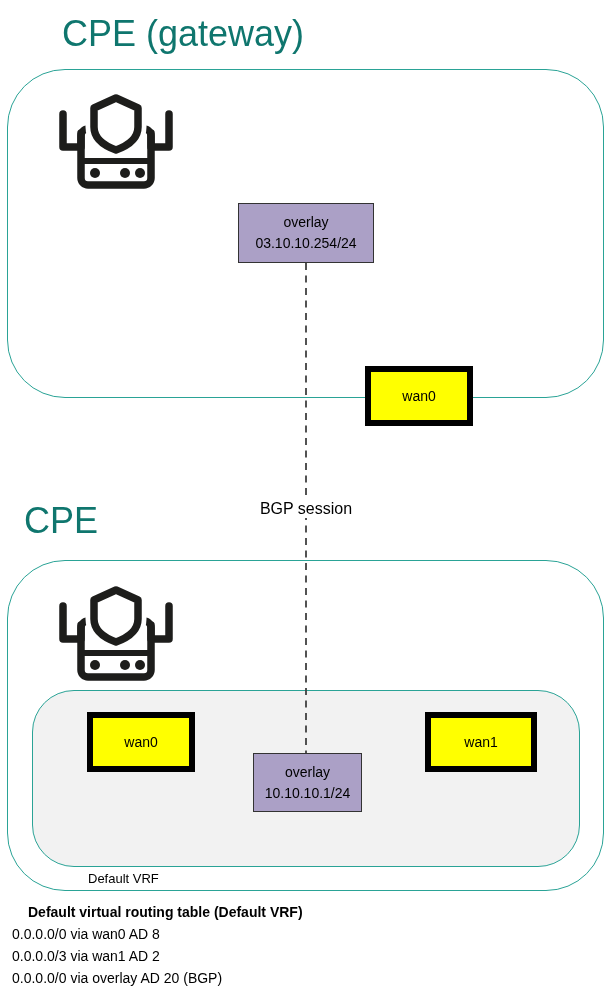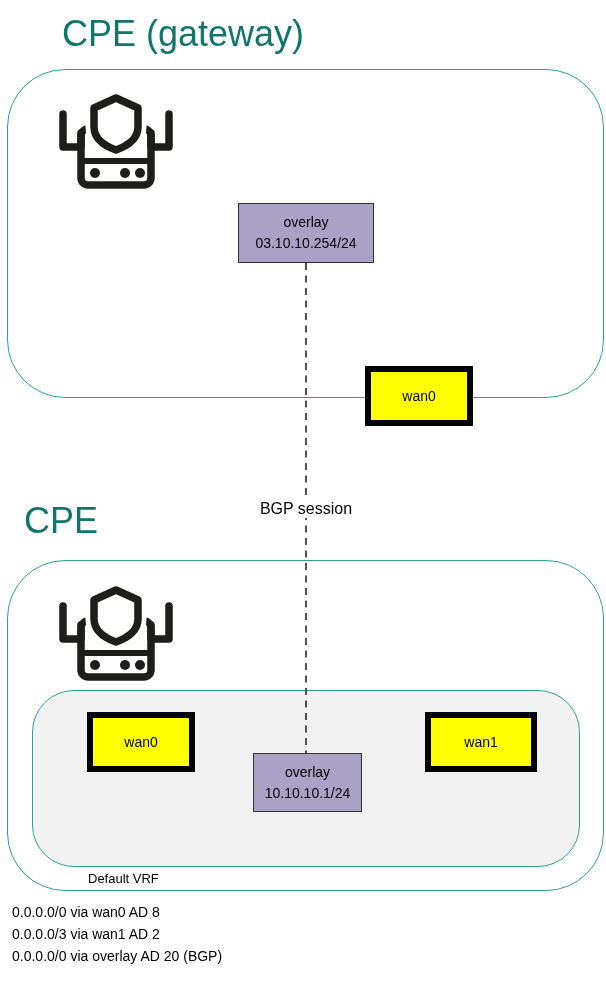--- a/index.html
+++ b/index.html
@@ -150,18 +150,19 @@
     <span>overlay</span>
     <span>10.10.10.1/24</span>
   </div>
   <div class="node yellow" style="left:425px; top:712px; width:112px; height:60px;">
     <span>wan1</span>
   </div>
 
   <div class="vrf-label" style="left:88px; top:830px;margin-top:41px;">Default VRF</div>
 
   <div class="routes">
+    <div class="heading">Default virtual routing table (Default VRF)</div>
     <div>0.0.0.0/0 via wan0 AD 8</div>
     <div>0.0.0.0/3 via wan1 AD 2</div>
     <div>0.0.0.0/0 via overlay AD 20 (BGP)</div>
   </div>
 
 </div>
 
 </body></html>

